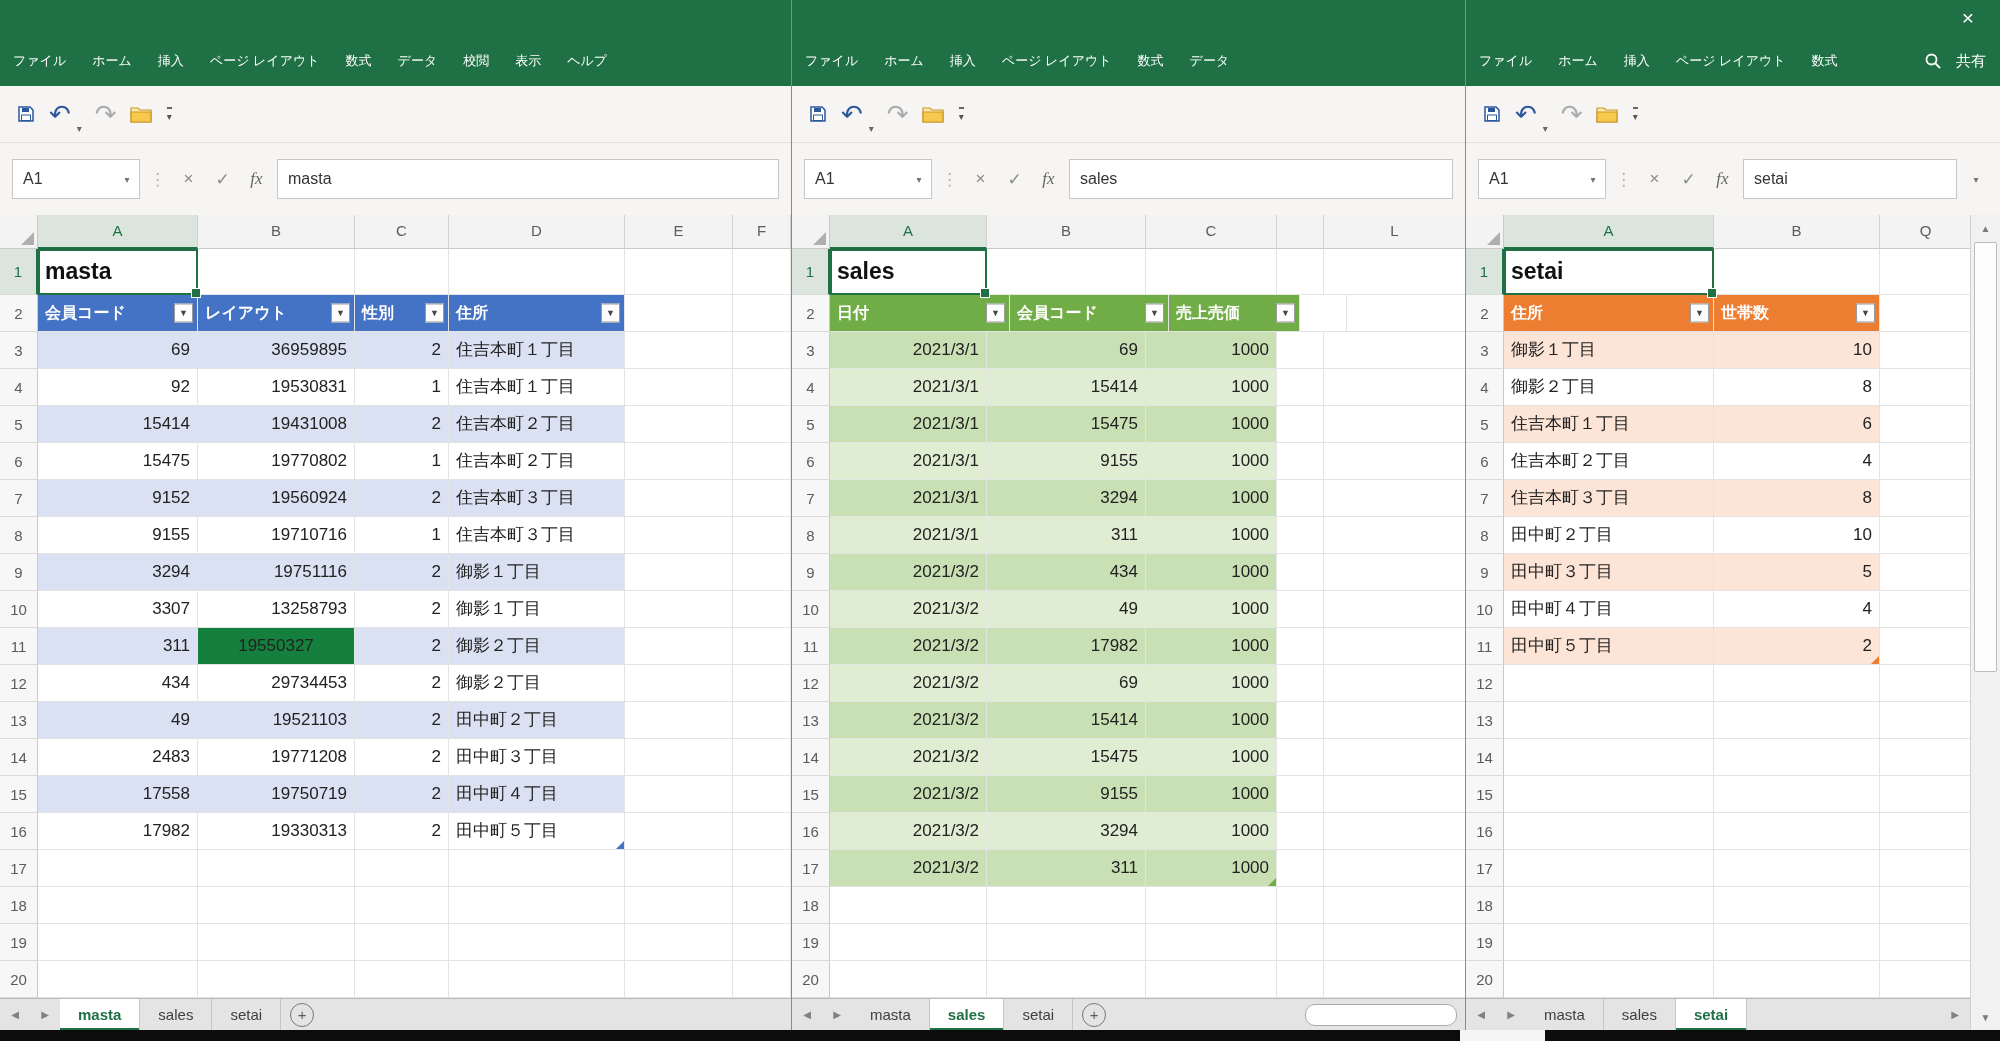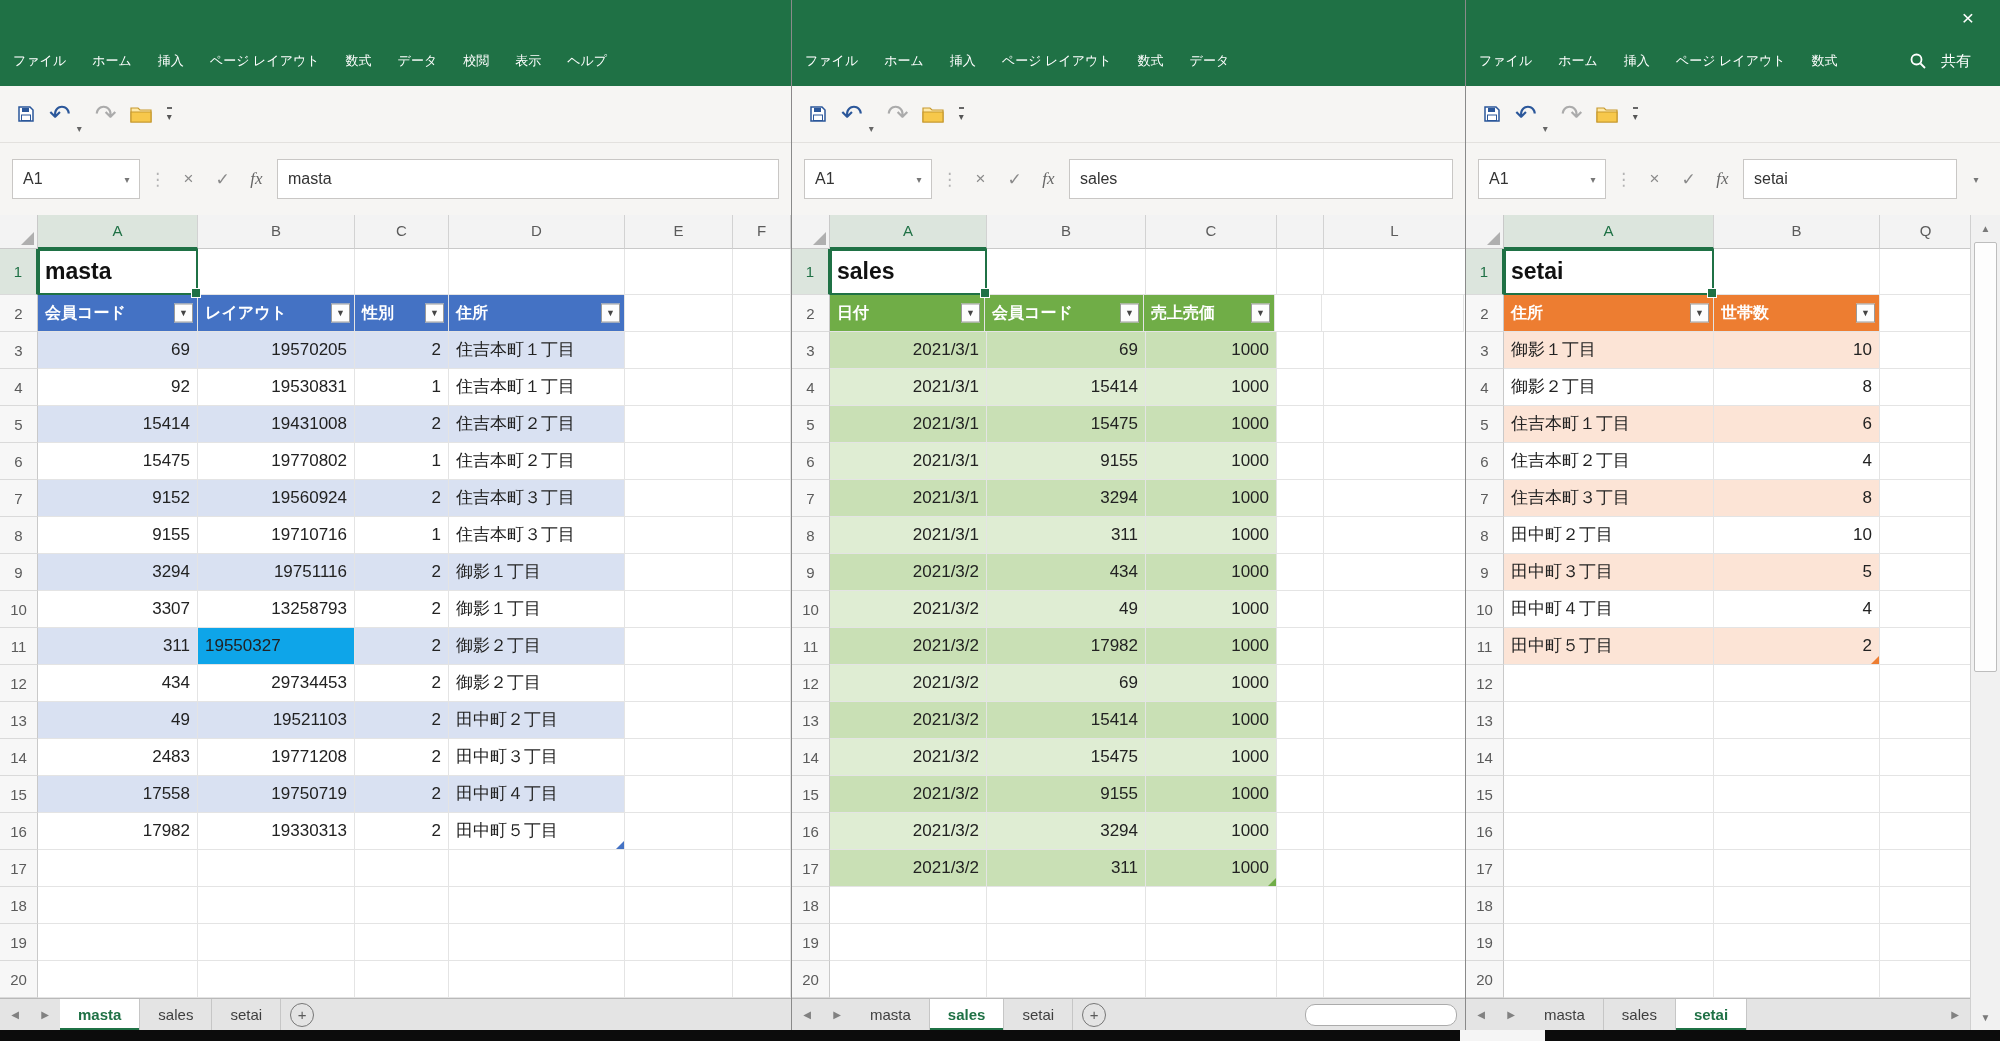--- a/index.html
+++ b/index.html
@@ -9,21 +9,21 @@
   .panes{display:flex;height:1030px;}
   .pane{display:flex;flex-direction:column;overflow:hidden;box-sizing:border-box;background:#fff;}
   .pane-0{width:791px;}
   .pane-1{width:674px;border-left:1px solid #8a8a8a;}
   .pane-2{width:535px;border-left:1px solid #8a8a8a;}
 
   .titlebar{height:36px;background:#1F7145;flex-shrink:0;}
   .ribbonrow{height:50px;background:#1F7145;display:flex;align-items:center;flex-shrink:0;}
   .ribbon-strip{display:flex;align-items:center;height:100%;}
   .ribbon-tab{color:#fff;font-size:13px;padding:0 13px;line-height:50px;white-space:nowrap;}
-  .ribbon-right{margin-left:auto;display:flex;align-items:center;gap:14px;padding-right:29px;}
+  .ribbon-right{margin-left:auto;display:flex;align-items:center;gap:14px;padding-right:14px;}
   .ribbon-share{color:#fff;font-size:15px;white-space:nowrap;}
 
   .qatrow{height:56px;background:#F6F5F3;display:flex;align-items:center;padding-left:16px;gap:13px;
           border-bottom:1px solid #E3E1DE;flex-shrink:0;}
   .qat-icon{display:inline-flex;align-items:center;line-height:1;}
   .qat-undo{color:#2B579A;font-size:26px;}
   .qat-redo{color:#ABABAB;font-size:26px;}
   .qat-dd{font-size:10px;color:#666;margin-left:-7px;align-self:flex-end;padding-bottom:8px;}
   .qat-more{font-size:10px;color:#555;border-top:2px solid #666;padding-top:2px;margin-left:2px;}
 
@@ -173,21 +173,21 @@
                 <div class="cell thdr" style="width: 160px; background: rgb(68, 114, 196);"><span>会員コード</span><div class="filterbtn">▼</div></div>
                 <div class="cell thdr" style="width: 157px; background: rgb(68, 114, 196);"><span>レイアウト</span><div class="filterbtn">▼</div></div>
                 <div class="cell thdr" style="width: 94px; background: rgb(68, 114, 196);"><span>性別</span><div class="filterbtn">▼</div></div>
                 <div class="cell thdr" style="width: 176px; background: rgb(68, 114, 196);"><span>住所</span><div class="filterbtn">▼</div></div>
                 <div class="cell" style="width: 108px;"></div>
                 <div class="cell" style="width: 58px;"></div>
               </div>
               <div class="grow">
                 <div class="rowhdr">3</div>
                 <div class="cell" style="width: 160px; background: rgb(217, 225, 242); text-align: right;">69</div>
-                <div class="cell" style="width: 157px; background: rgb(217, 225, 242); text-align: right;">19570205</div>
+                <div class="cell" style="width: 157px; background: rgb(217, 225, 242); text-align: right;">36959895</div>
                 <div class="cell" style="width: 94px; background: rgb(217, 225, 242); text-align: right;">2</div>
                 <div class="cell" style="width: 176px; background: rgb(217, 225, 242); text-align: left;">住吉本町１丁目</div>
                 <div class="cell" style="width: 108px;"></div>
                 <div class="cell" style="width: 58px;"></div>
               </div>
               <div class="grow">
                 <div class="rowhdr">4</div>
                 <div class="cell" style="width: 160px; background: rgb(255, 255, 255); text-align: right;">92</div>
                 <div class="cell" style="width: 157px; background: rgb(255, 255, 255); text-align: right;">19530831</div>
                 <div class="cell" style="width: 94px; background: rgb(255, 255, 255); text-align: right;">1</div>
@@ -245,21 +245,21 @@
                 <div class="cell" style="width: 160px; background: rgb(255, 255, 255); text-align: right;">3307</div>
                 <div class="cell" style="width: 157px; background: rgb(255, 255, 255); text-align: right;">13258793</div>
                 <div class="cell" style="width: 94px; background: rgb(255, 255, 255); text-align: right;">2</div>
                 <div class="cell" style="width: 176px; background: rgb(255, 255, 255); text-align: left;">御影１丁目</div>
                 <div class="cell" style="width: 108px;"></div>
                 <div class="cell" style="width: 58px;"></div>
               </div>
               <div class="grow">
                 <div class="rowhdr">11</div>
                 <div class="cell" style="width: 160px; background: rgb(217, 225, 242); text-align: right;">311</div>
-                <div class="cell" style="width: 157px; background: #0ea5e9; text-align: left;">19550327</div>
+                <div class="cell" style="width: 157px; background: #15803d; text-align: center;">19550327</div>
                 <div class="cell" style="width: 94px; background: rgb(217, 225, 242); text-align: right;">2</div>
                 <div class="cell" style="width: 176px; background: rgb(217, 225, 242); text-align: left;">御影２丁目</div>
                 <div class="cell" style="width: 108px;"></div>
                 <div class="cell" style="width: 58px;"></div>
               </div>
               <div class="grow">
                 <div class="rowhdr">12</div>
                 <div class="cell" style="width: 160px; background: rgb(255, 255, 255); text-align: right;">434</div>
                 <div class="cell" style="width: 157px; background: rgb(255, 255, 255); text-align: right;">29734453</div>
                 <div class="cell" style="width: 94px; background: rgb(255, 255, 255); text-align: right;">2</div>
@@ -412,21 +412,21 @@
               <div class="grow r1">
                 <div class="rowhdr selhdr2">1</div>
                 <div class="cell a1cell" style="width: 157px;">sales<div class="fillhandle"></div></div>
                 <div class="cell" style="width: 159px;"></div>
                 <div class="cell" style="width: 131px;"></div>
                 <div class="cell" style="width: 47px;"></div>
                 <div class="cell" style="width: 142px;"></div>
               </div>
               <div class="grow">
                 <div class="rowhdr">2</div>
-                <div class="cell thdr" style="width: 155px; background: rgb(112, 173, 71);"><span>日付</span><div class="filterbtn">▼</div></div>
+                <div class="cell thdr" style="width: 180px; background: rgb(112, 173, 71);"><span>日付</span><div class="filterbtn">▼</div></div>
                 <div class="cell thdr" style="width: 159px; background: rgb(112, 173, 71);"><span>会員コード</span><div class="filterbtn">▼</div></div>
                 <div class="cell thdr" style="width: 131px; background: rgb(112, 173, 71);"><span>売上売価</span><div class="filterbtn">▼</div></div>
                 <div class="cell" style="width: 47px;"></div>
                 <div class="cell" style="width: 142px;"></div>
               </div>
               <div class="grow">
                 <div class="rowhdr">3</div>
                 <div class="cell" style="width: 157px; background: rgb(201, 224, 181); text-align: right;">2021/3/1</div>
                 <div class="cell" style="width: 159px; background: rgb(201, 224, 181); text-align: right;">69</div>
                 <div class="cell" style="width: 131px; background: rgb(201, 224, 181); text-align: right;">1000</div>

